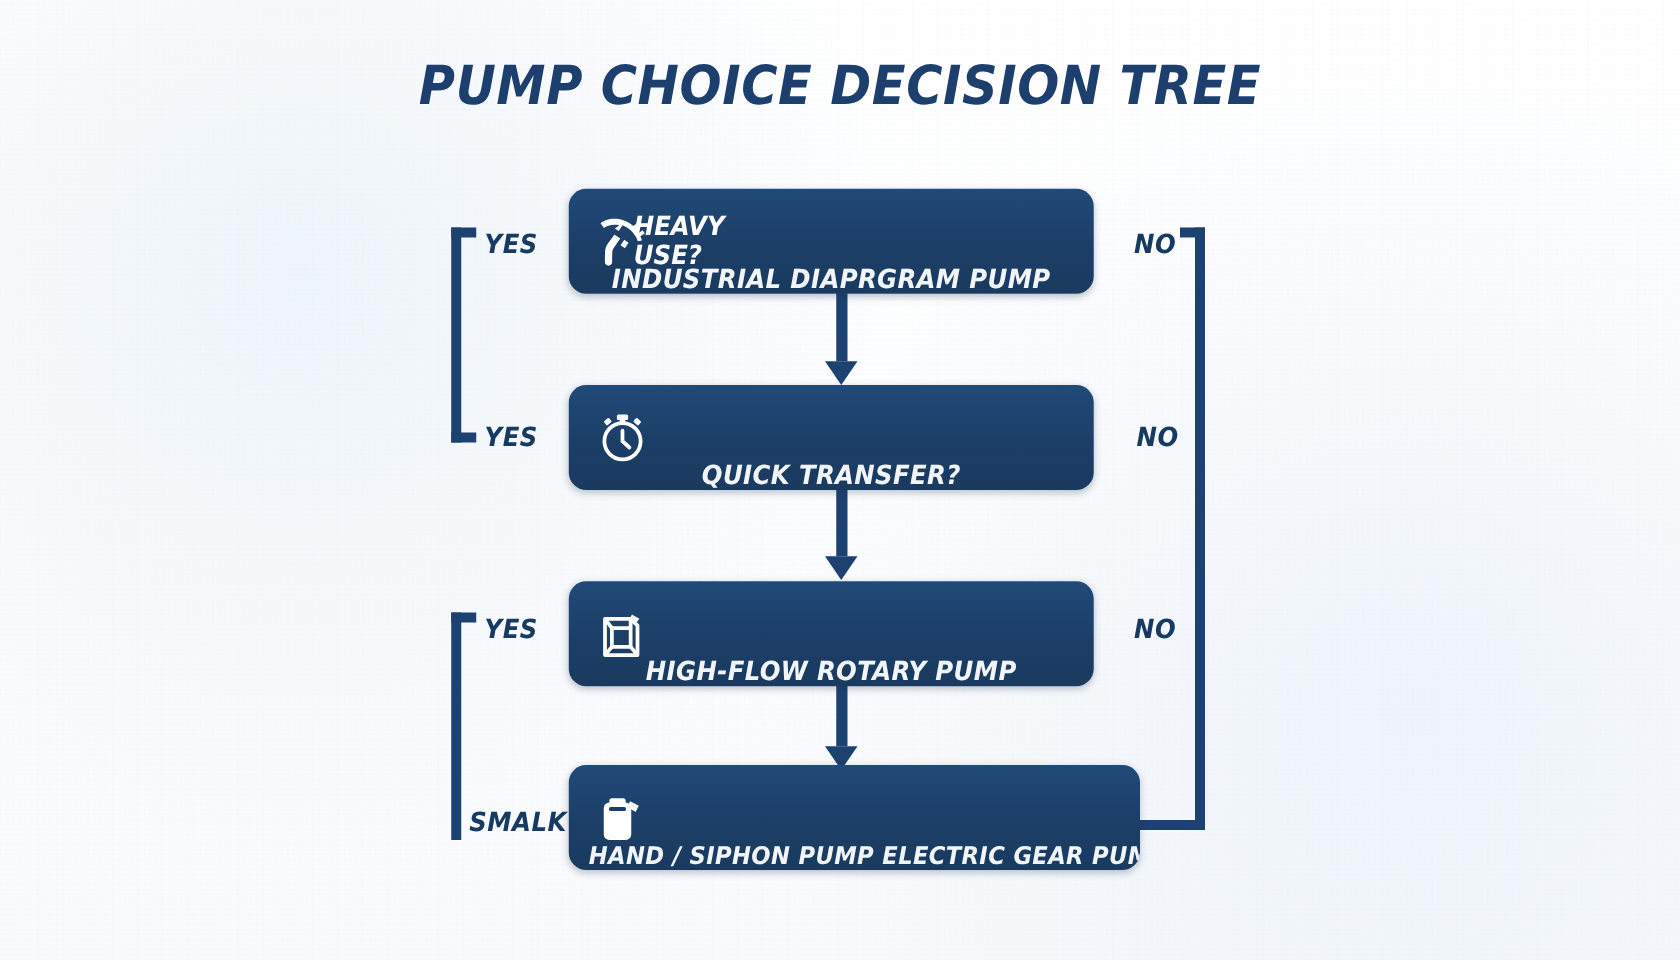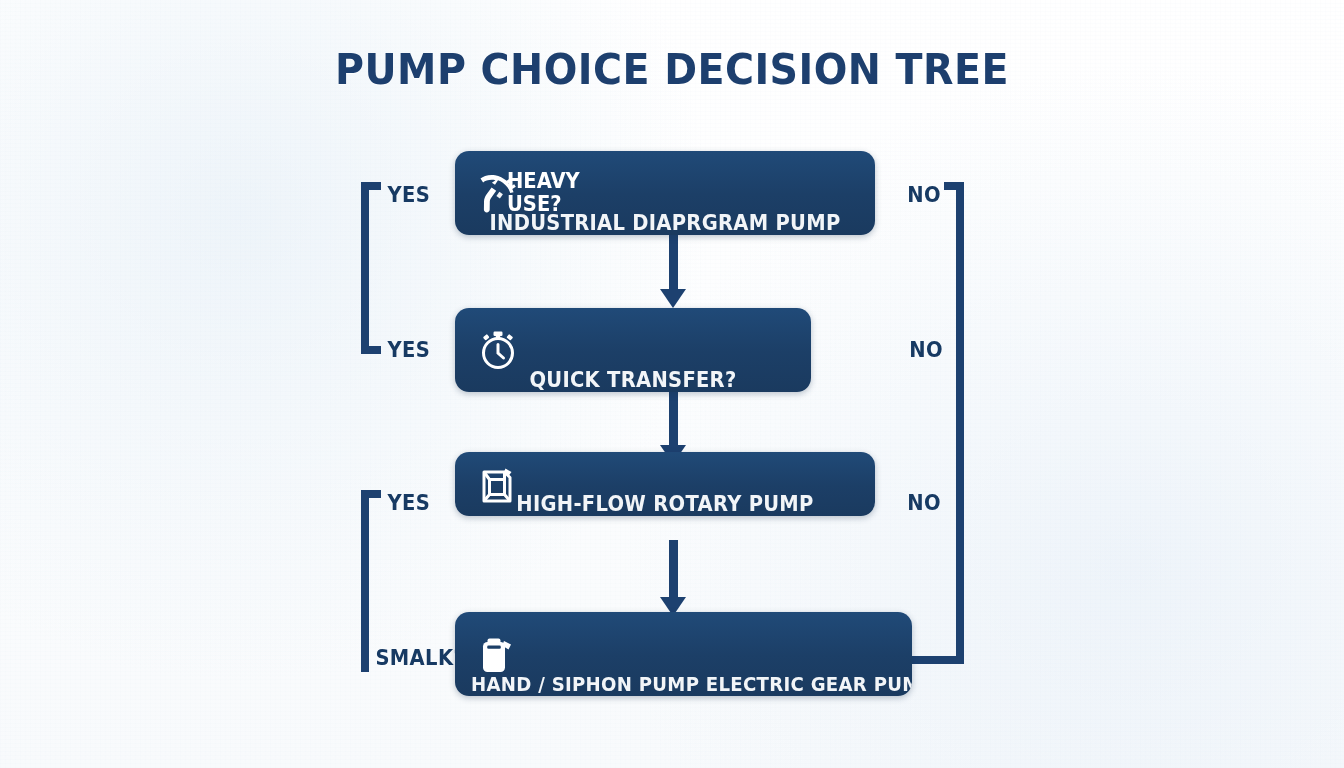--- a/index.html
+++ b/index.html
@@ -14,20 +14,21 @@
     overflow: hidden;
   }
   #canvas {
     position: relative;
     width: 1344px;
     height: 768px;
     background:
       radial-gradient(circle at 18% 28%, rgba(225,236,245,0.55) 0%, rgba(253,253,254,0) 38%),
       radial-gradient(circle at 84% 74%, rgba(226,236,246,0.5) 0%, rgba(253,253,254,0) 40%),
       linear-gradient(180deg, #ffffff 0%, #fcfdfe 55%, #f8fafc 100%);
+    font-style: italic;
   }
   
   #canvas::before {
     content: "";
     position: absolute;
     inset: 0;
     pointer-events: none;
     background-image:
       repeating-linear-gradient(0deg, rgba(200,215,230,0.055) 0px, rgba(200,215,230,0.055) 1px, rgba(0,0,0,0) 1px, rgba(0,0,0,0) 4px),
       repeating-linear-gradient(90deg, rgba(200,215,230,0.05) 0px, rgba(200,215,230,0.05) 1px, rgba(0,0,0,0) 1px, rgba(0,0,0,0) 5px);
@@ -190,39 +191,39 @@
           <path d="M17.6 18.6l4.6 3.2-5.1 7.3c-1 1.4-1.3 2.4-1.3 4.1l-.1 7.4c0 1.6-1.3 2.9-2.9 2.9s-2.9-1.3-2.9-2.9l.1-7.7c0-2.9.9-5.1 2.6-7.6l5-6.7z"></path>
           <path d="M25.4 22.8l3.5 2.4-3 4.3-3.5-2.4z" opacity=".95"></path>
         </g>
       </svg>
     </span>
     <span class="overlay-q">HEAVY
 USE?</span>
     <span class="node-label">INDUSTRIAL DIAPRGRAM PUMP</span>
   </div>
 
-  <div class="node" style="left:455px; top:308px; width:356px; height:84px;">
+  <div class="node" style="left:455px; top:308px; width:420px; height:84px;">
     <span class="node-icon">
       <svg width="48" height="48" viewBox="0 0 48 48" aria-hidden="true">
         <g fill="none" stroke="#ffffff" stroke-width="3">
           <circle cx="24" cy="27" r="14.5"></circle>
           <path d="M24 18.5V27l5.5 5" stroke-linecap="round"></path>
         </g>
         <g fill="#ffffff">
           <rect x="19.5" y="5.5" width="9" height="4.5" rx="1.2"></rect>
           <rect x="21.8" y="9.5" width="4.4" height="4"></rect>
           <rect x="33.2" y="9.2" width="5.2" height="4.2" rx="1" transform="rotate(40 35.8 11.3)"></rect>
           <rect x="9.6" y="9.2" width="5.2" height="4.2" rx="1" transform="rotate(-40 12.2 11.3)"></rect>
         </g>
       </svg>
     </span>
     <span class="node-label">QUICK TRANSFER?</span>
   </div>
 
-  <div class="node" style="left:455px; top:452px; width:420px; height:64px;">
+  <div class="node" style="left:455px; top:465px; width:420px; height:84px;">
     <span class="node-icon">
       <svg width="48" height="48" viewBox="0 0 48 48" aria-hidden="true">
         <g fill="none" stroke="#ffffff" stroke-width="3" stroke-linejoin="round">
           <path d="M10 12h20.5l5.5 5.5V41H10z"></path>
           <path d="M15.5 19.5h15v15h-15z"></path>
           <path d="M10 12l5.5 7.5M30.5 12L30.5 19.5M15.5 34.5L10 41M30.5 34.5L36 41"></path>
         </g>
         <path d="M31.5 8.5l6 3.5-3 4-5-3.2z" fill="#ffffff"></path>
       </svg>
     </span>

